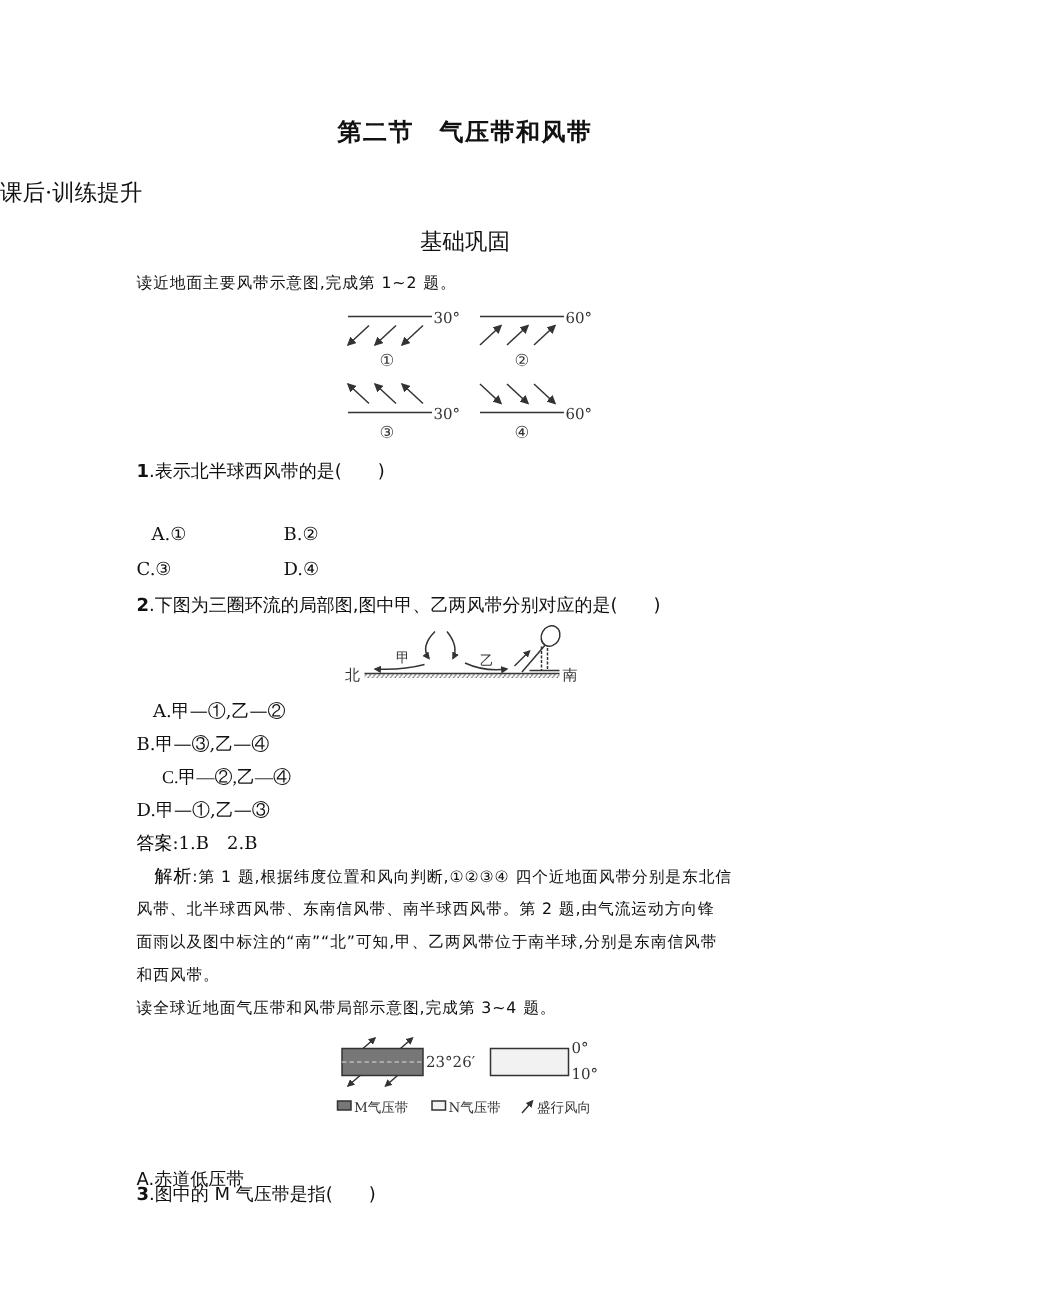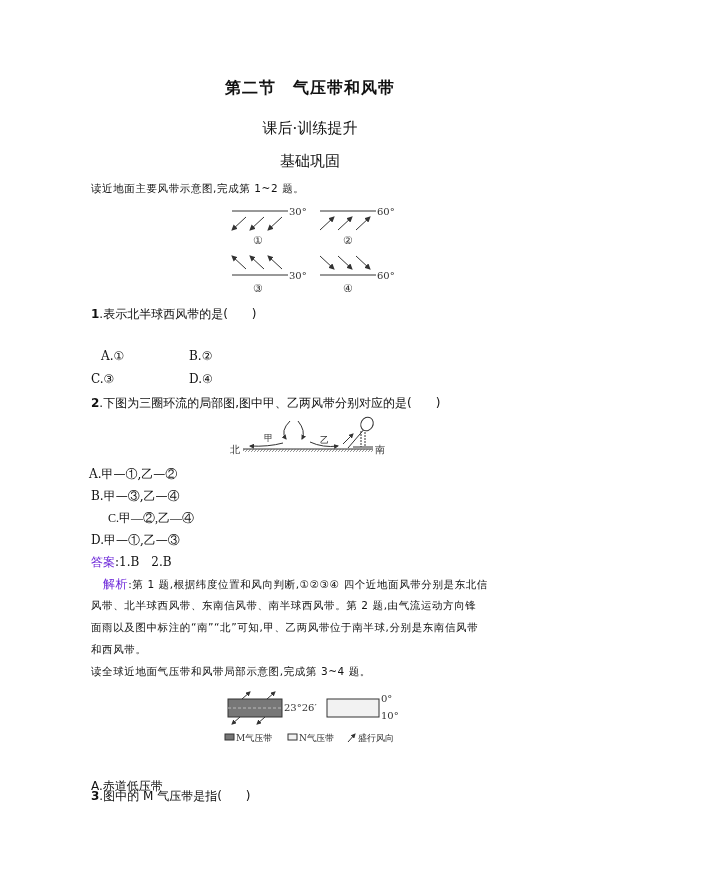--- a/index.html
+++ b/index.html
@@ -1,27 +1,27 @@
 <!DOCTYPE html>
 <html><head>
   <meta charset="utf-8">
   <style>
     html, body { margin: 0; padding: 0; background: #ffffff; }
     body { width: 701px; height: 877px; position: relative; overflow: hidden;
            font-family: "DejaVu Sans", sans-serif; color: #111; }
     .abs { position: absolute; white-space: nowrap; }
     .title { left: 0; width: 620px; top: 78px; text-align: center; font-family: "DejaVu Serif", serif;
              font-size: 16px; font-weight: bold; letter-spacing: 1px; }
-    .subtitle { left: 0; width: 620px; top: 119px; text-align: center; font-family: "DejaVu Serif", serif; font-size: 15px; }
+    .subtitle { left: 0; width: 620px; top: 119px; text-align: left; font-family: "DejaVu Serif", serif; font-size: 15px; }
     .section { left: 0; width: 620px; top: 152px; text-align: center; font-family: "DejaVu Serif", serif; font-size: 15px; }
     .small { font-size: 10.5px; letter-spacing: 0.6px; }
     .body { font-size: 12px; }
     .qnum { font-weight: bold; }
     .opt { font-family: "DejaVu Serif", serif; font-size: 12px; }
-    .red { color: #6d28d9; }
+    .red { color: #000000; }
     svg text { font-family: "DejaVu Serif", serif; }
   </style>
 </head>
 <body>
 
 <div class="abs title">第二节　气压带和风带</div>
 <div class="abs subtitle">课后·训练提升</div>
 <div class="abs section">基础巩固</div>
 
 <div class="abs small" style="left:91px; top:182px;text-align:center;">读近地面主要风带示意图,完成第 1~2 题。</div>
@@ -98,21 +98,21 @@
   <text x="92" y="28" font-size="9" fill="#333">乙</text>
   <path d="M82,27 Q95,33 110,31" stroke="#333" fill="none" marker-end="url(#ah2)"></path>
   <line x1="115" y1="29" x2="125" y2="19" stroke="#333" marker-end="url(#ah2)"></line>
   <line x1="120" y1="33" x2="138" y2="12" stroke="#333"></line>
   <line x1="133" y1="16" x2="133" y2="32" stroke="#333" stroke-dasharray="2,1"></line>
   <line x1="137" y1="14" x2="137" y2="32" stroke="#333" stroke-dasharray="2,1"></line>
   <line x1="125" y1="32" x2="145" y2="32" stroke="#333"></line>
   <ellipse cx="139" cy="9" rx="6" ry="7" fill="#fff" stroke="#333" transform="rotate(30 139 9)"></ellipse>
 </svg>
 
-<div class="abs opt" style="left:89px; top:466px;">A.甲—①,乙—②</div>
+<div class="abs opt" style="left:102px; top:466px;">A.甲—①,乙—②</div>
 <div class="abs opt" style="left:91px; top:488px;">B.甲—③,乙—④</div>
 <div class="abs opt" style="left:108px; top:510px;font-family:Liberation Serif, serif;">C.甲—②,乙—④</div>
 <div class="abs opt" style="left:91px; top:532px;">D.甲—①,乙—③</div>
 
 <div class="abs opt" style="left:91px; top:554px;">
   <span class="red">答案</span><span>:1.B　2.B</span>
 </div>
 
 <div class="abs small" style="left:91px; top:576px;margin-left:12px;">
   <span class="red" style="font-size:12px;">解析</span><span>:第 1 题,根据纬度位置和风向判断,①②③④ 四个近地面风带分别是东北信</span>

